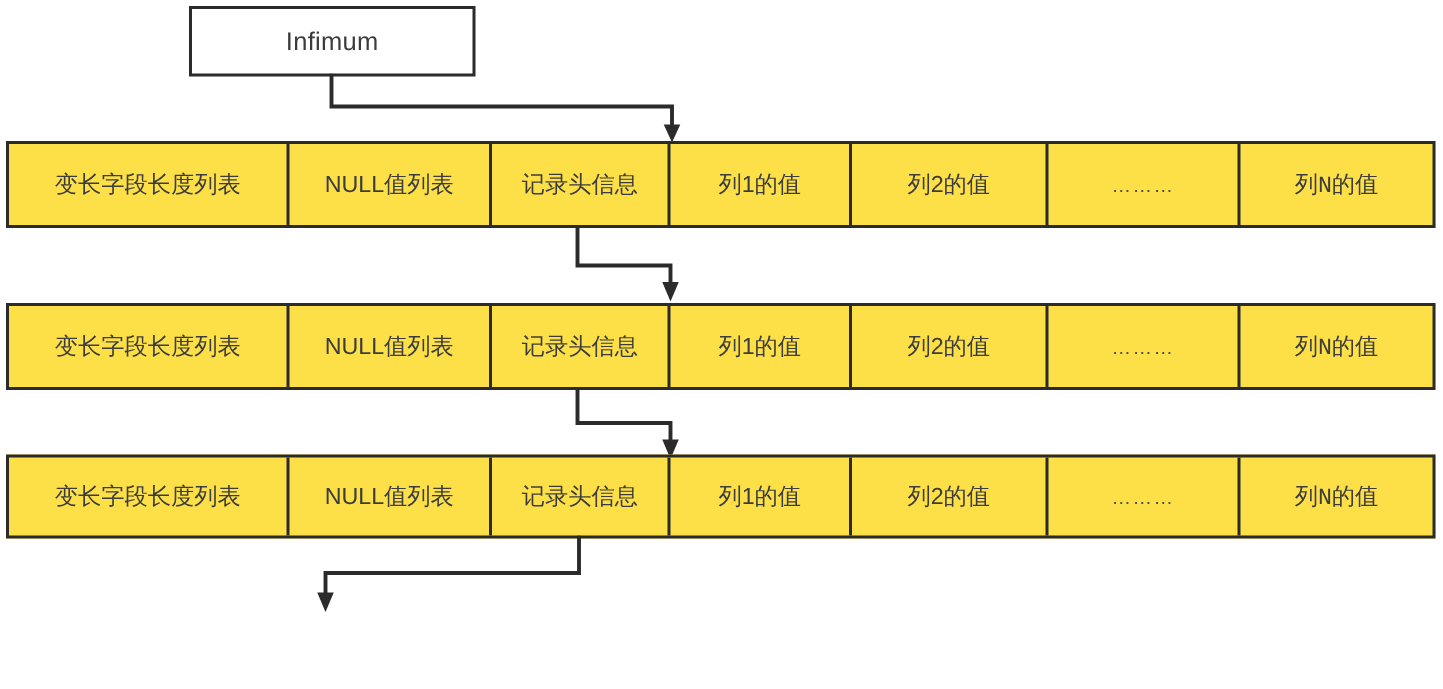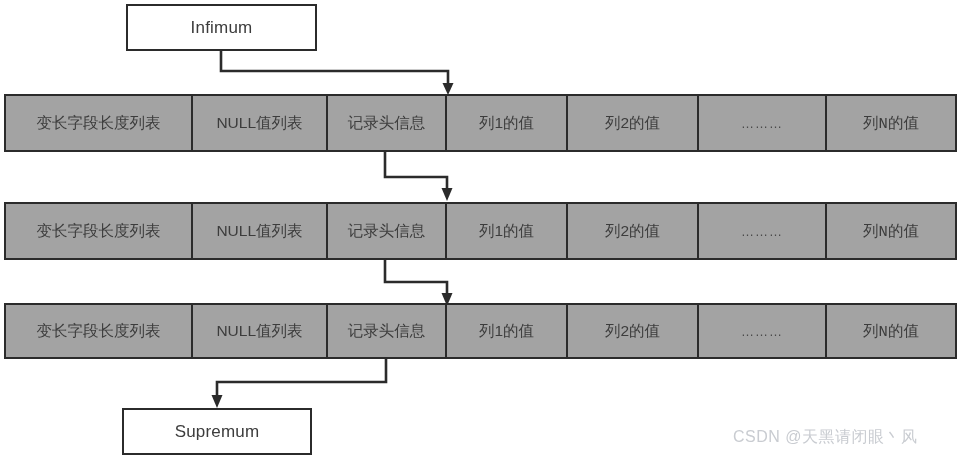--- a/index.html
+++ b/index.html
@@ -28,21 +28,21 @@
     color: #3c3c3c;
   }
   .endpoint-box {
     font-size: 17px;
     letter-spacing: 0.2px;
   }
   .record-row {
     position: absolute;
     box-sizing: border-box;
     border: 2px solid #2b2b2b;
-    background: #a3a3a3;
+    background: #fde047;
     display: flex;
     flex-direction: row;
   }
   .cell {
     box-sizing: border-box;
     border-right: 2px solid #2b2b2b;
     display: flex;
     align-items: center;
     justify-content: center;
     color: #3c3c3c;
@@ -165,19 +165,15 @@
     <div class="cell" style="width:128px;">
       <span>列N的值</span>
     </div>
   </div>
 
   <svg class="connector" id="conn-row3-supremum" style="left:210px; top:357px; width:185px; height:56px;" width="185" height="56" viewBox="0 0 185 56">
     <path d="M 176,0 L 176,25 L 7,25 L 7,39" fill="none" stroke="#2b2b2b" stroke-width="2.6"></path>
     <path d="M 7,51 L 1.5,38 L 12.5,38 Z" fill="#2b2b2b"></path>
   </svg>
 
-  <div class="box endpoint-box" id="supremum-box" style="left:122px; top:408px; width:190px; height:47px;">
-    <span>Supremum</span>
-  </div>
 
-  <div class="watermark" style="left:733px; top:427px;">CSDN @天黑请闭眼丶风</div>
 
 </div>
 
 </body></html>

